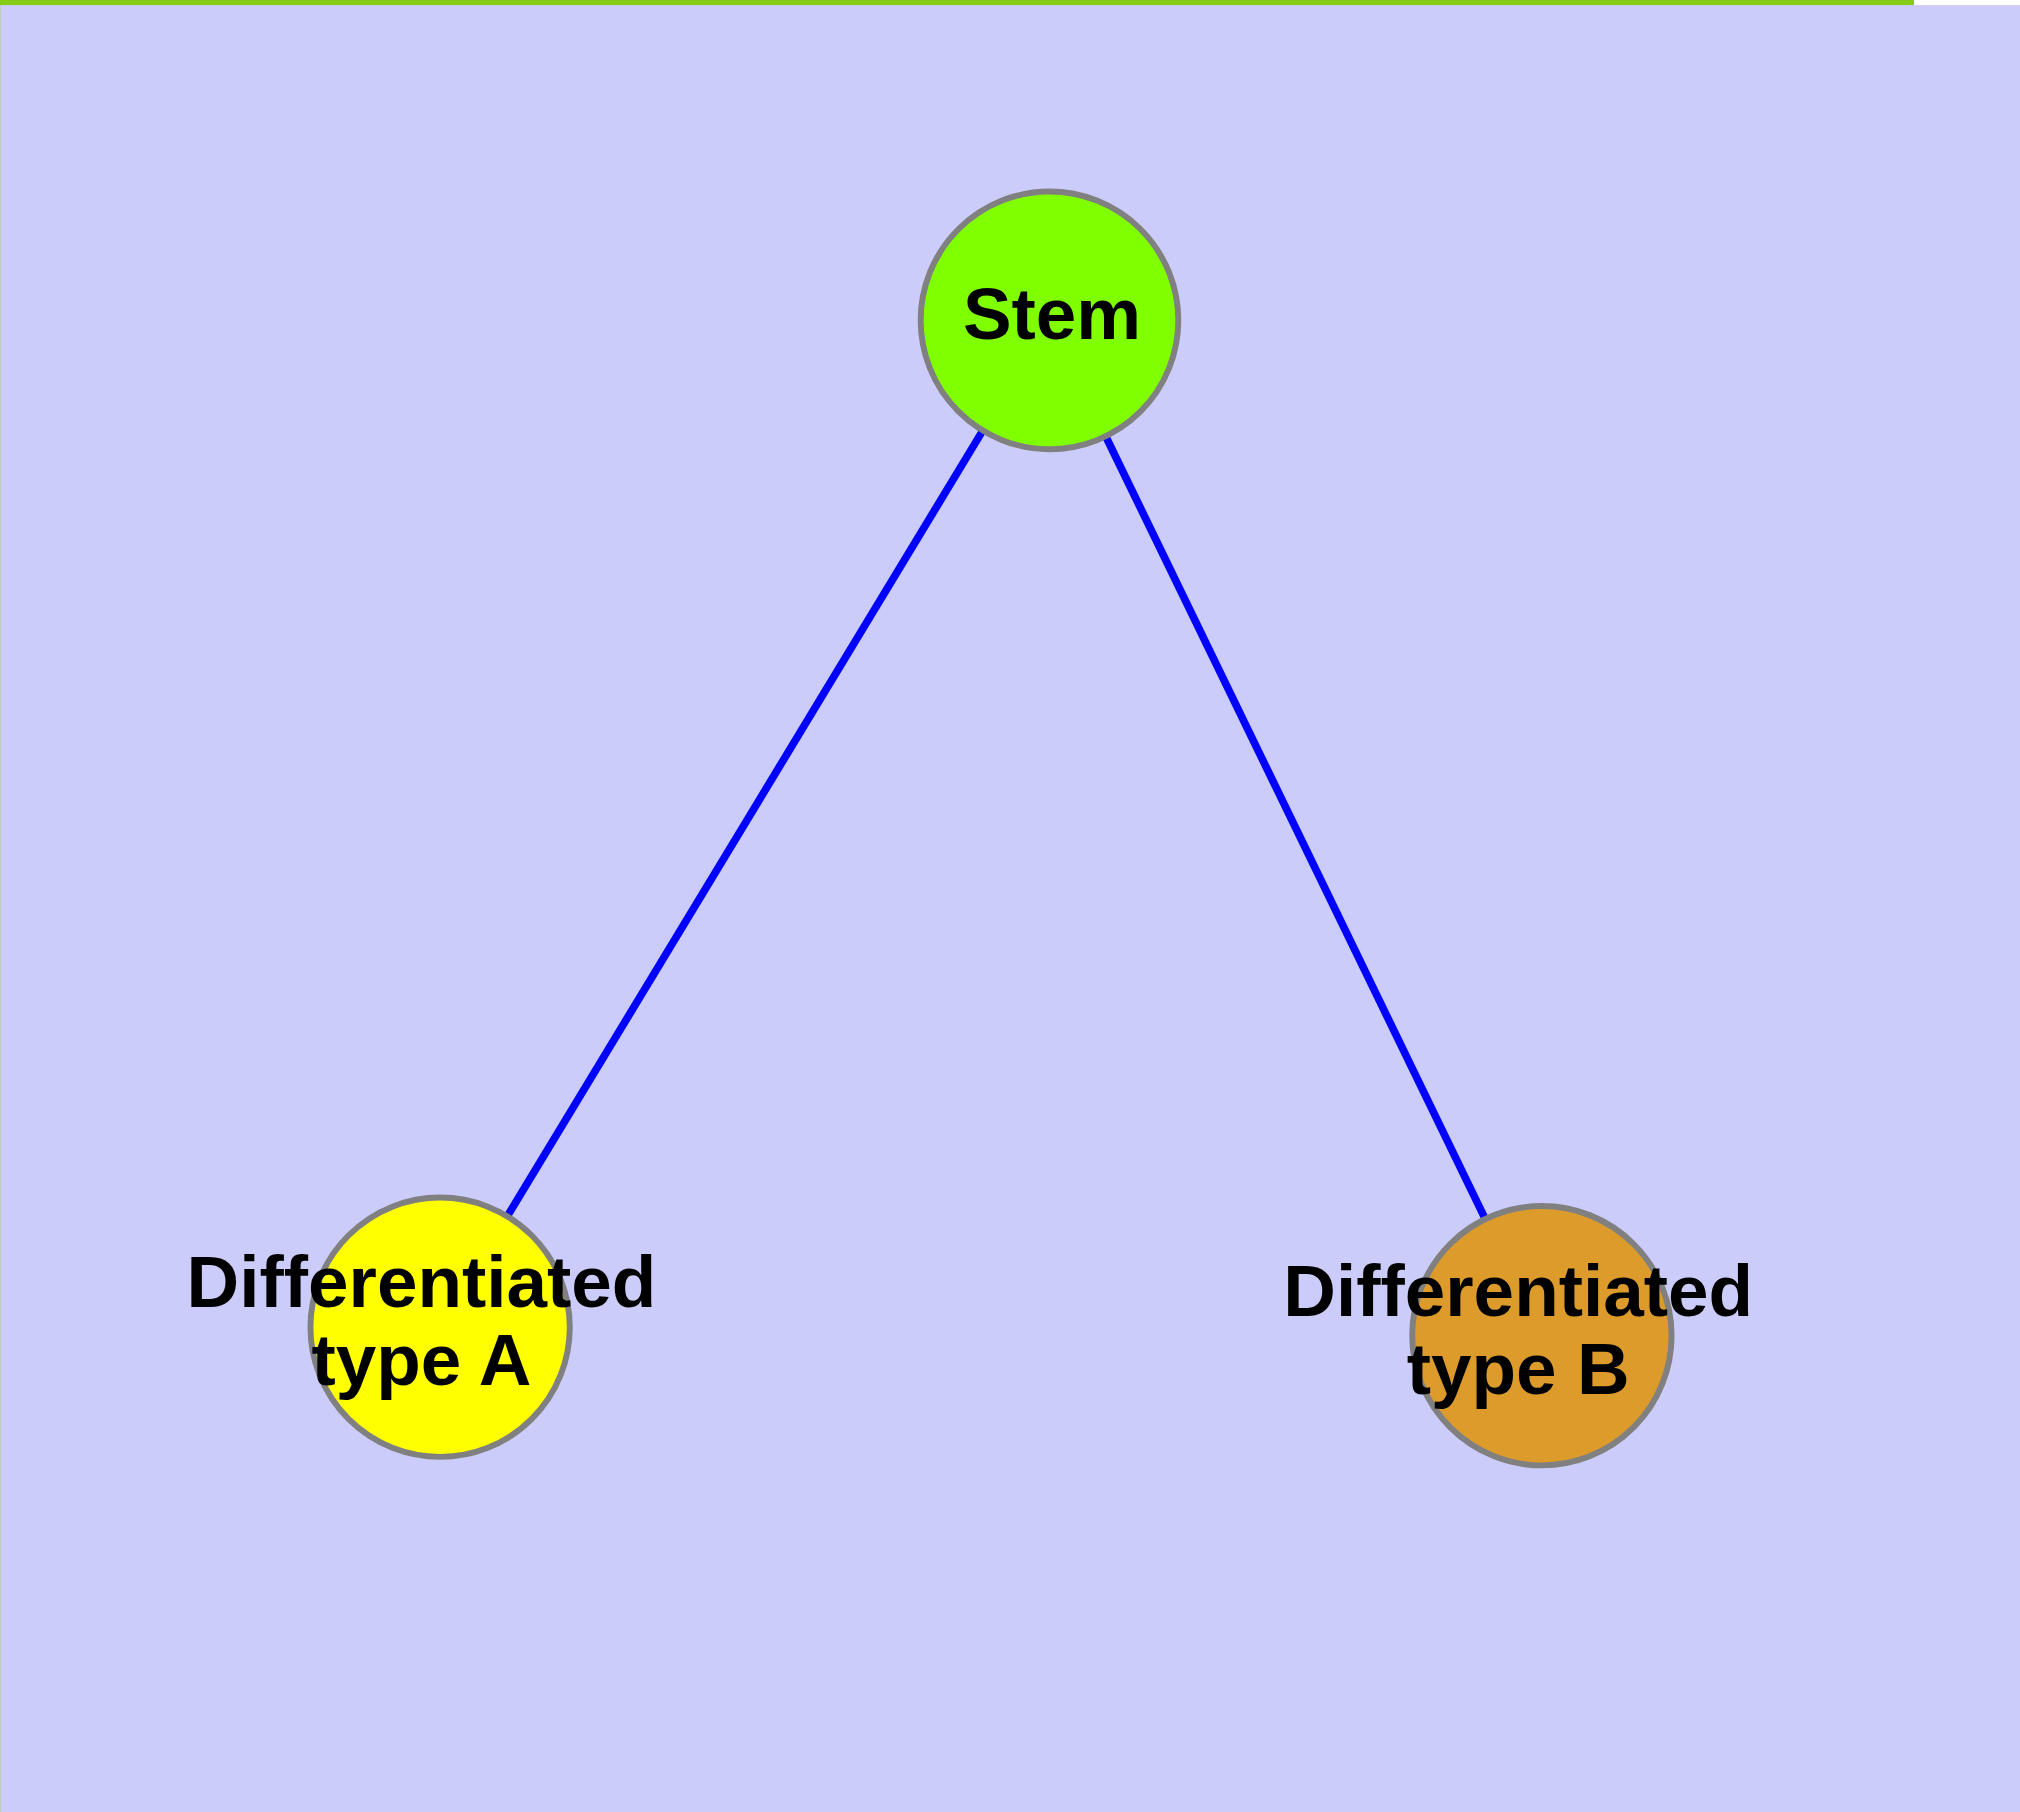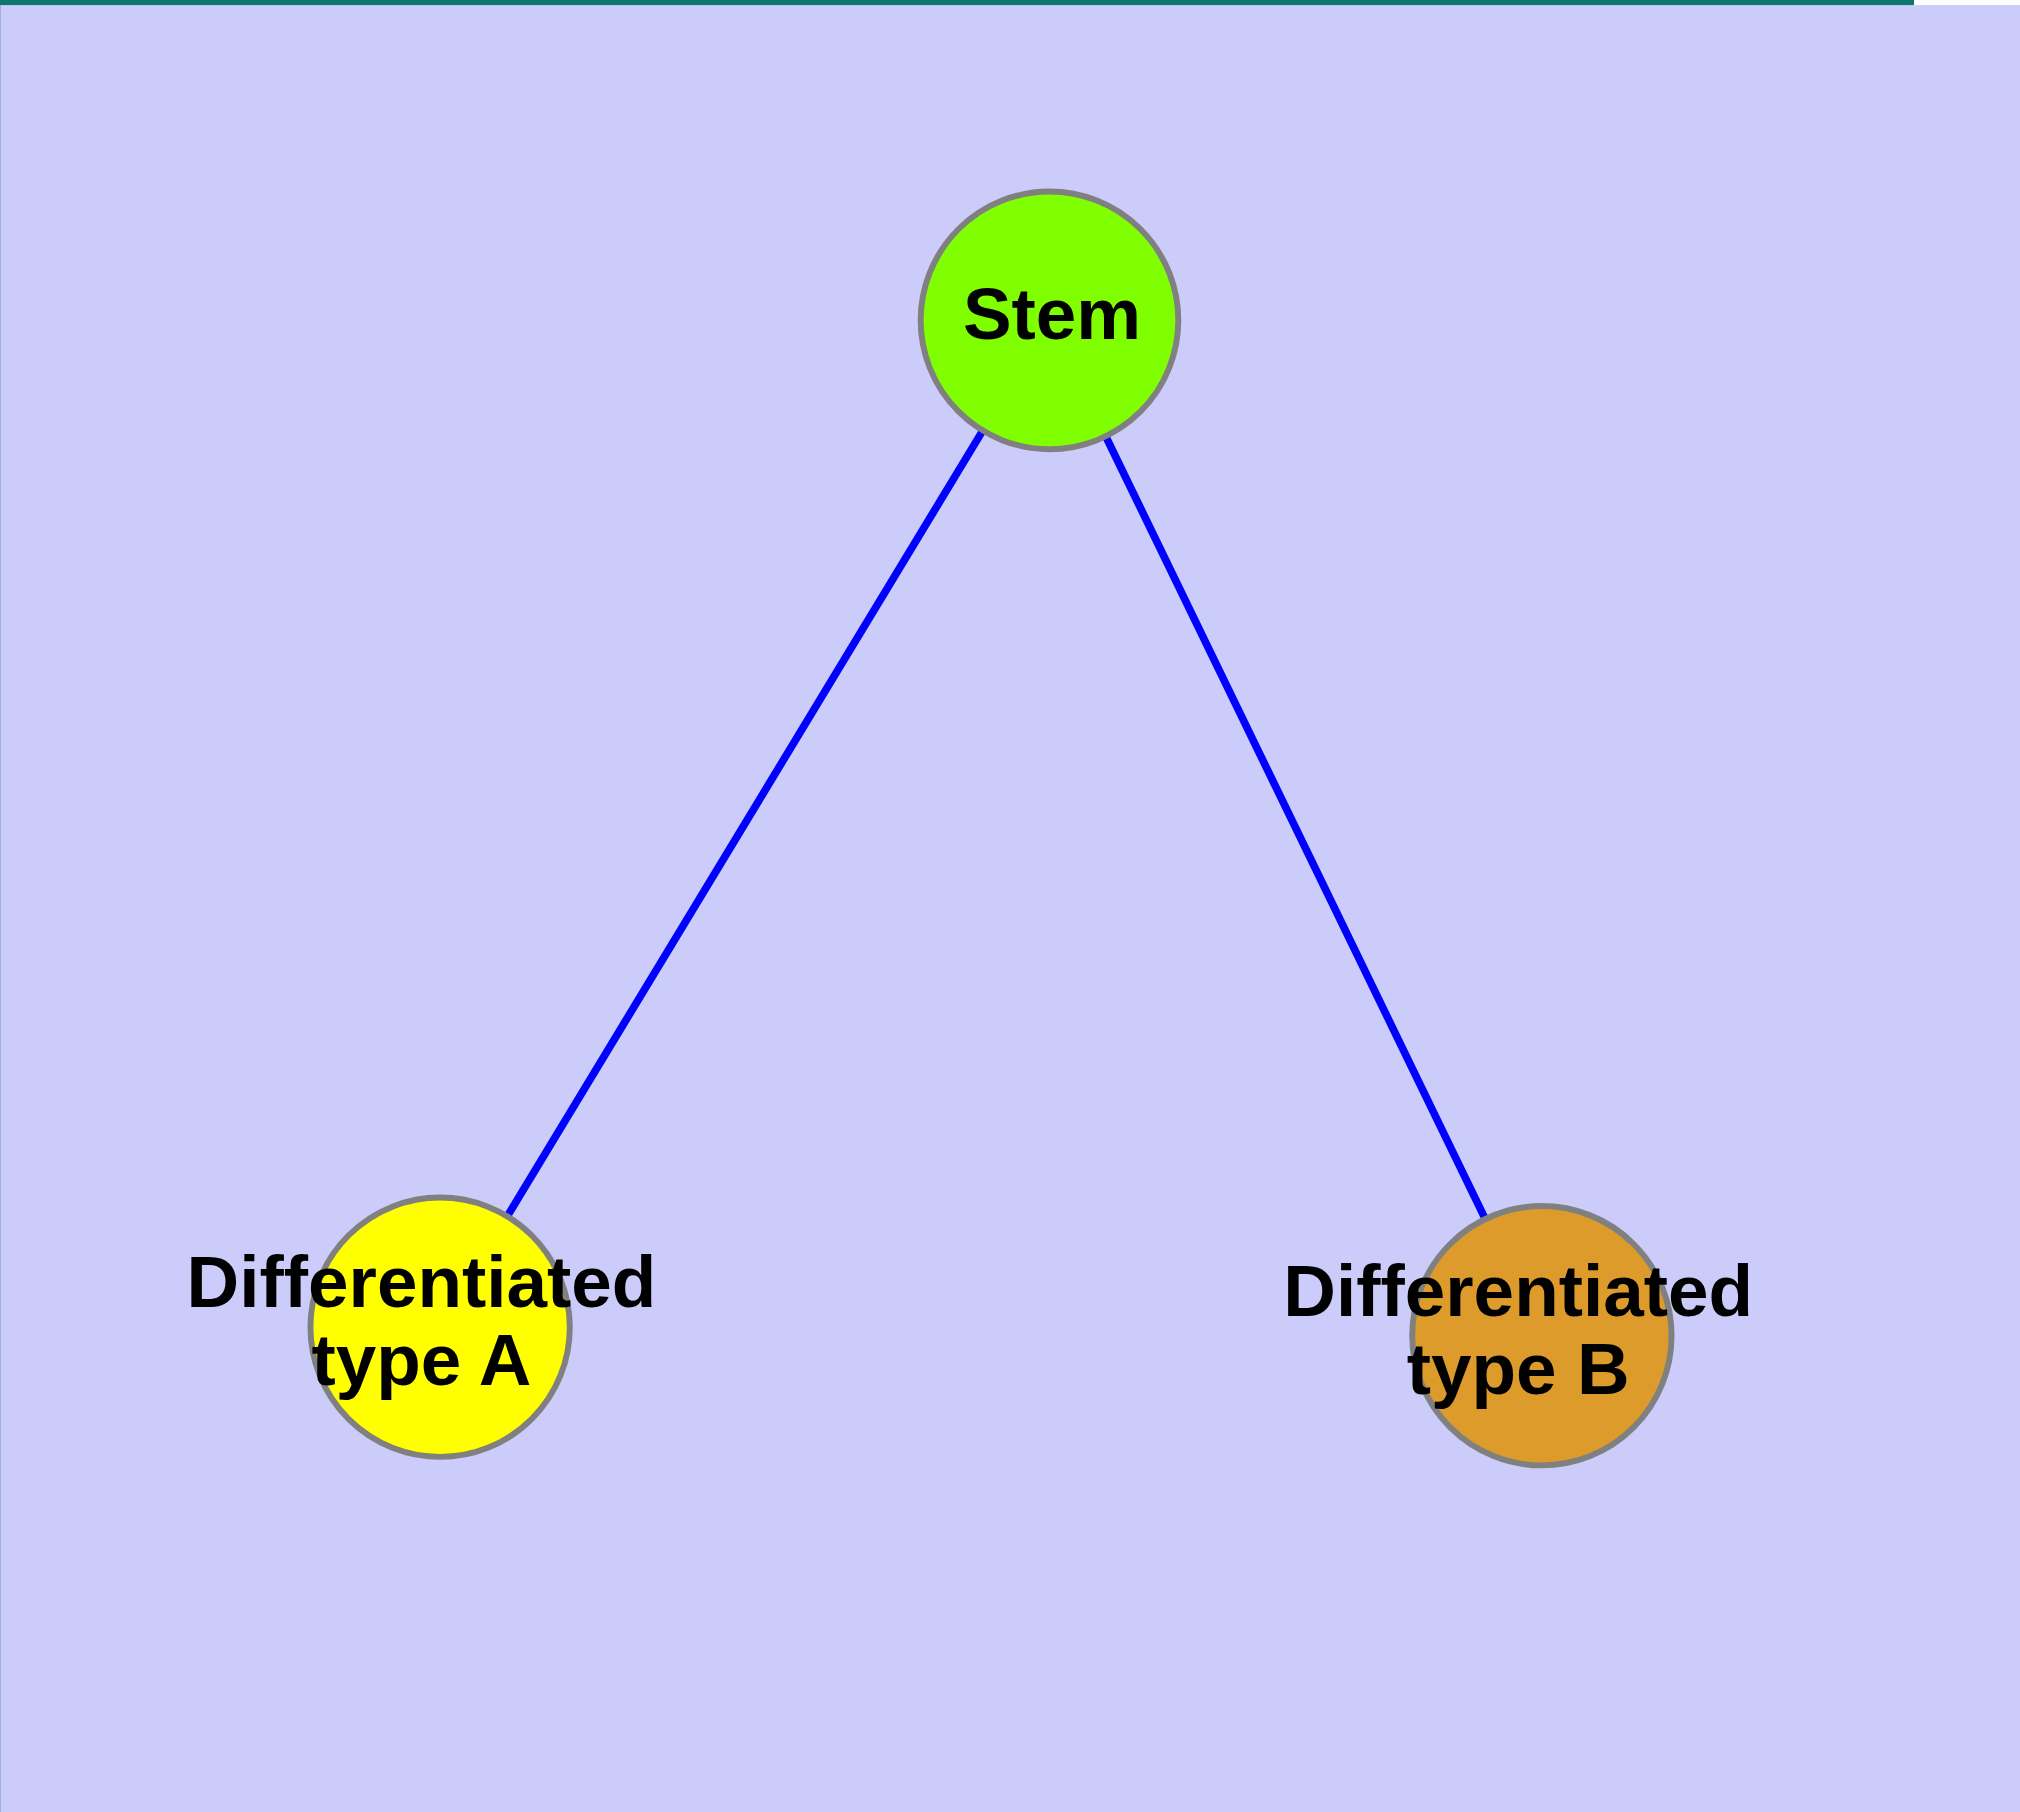--- a/index.html
+++ b/index.html
@@ -43,21 +43,21 @@
     dominant-baseline: middle;
     paint-order: normal;
   }
   .edge-line {
     stroke-linecap: butt;
   }
 </style>
 </head>
 <body style="background: rgb(255, 255, 255);">
 
-<div id="stage" style="width: 1914px; height: 1812px; background: #0f766e;">
+<div id="stage" style="width: 1914px; height: 1812px; background: #84cc16;">
   <svg class="graph-svg" id="canvas" viewBox="0 0 2384 2138" xmlns="http://www.w3.org/2000/svg">
     <rect id="bg-rect" x="0" y="6" width="2384" height="2132" fill="#ccccfa"></rect>
     <g id="edges-layer">
         <line class="edge-line" x1="1160.851533994737" y1="505.47201337169986" x2="596.6662409448954" y2="1437.6724697600337" stroke="#0000ff" stroke-width="9"></line>
         <line class="edge-line" x1="1303.0184806070765" y1="512.0656450383439" x2="1753.5451537512652" y2="1441.0345855318687" stroke="#0000ff" stroke-width="9"></line>
       </g>
     <g id="nodes-layer">
         <circle cx="1238" cy="378" r="152" fill="#80ff00" stroke="#808080" stroke-width="7"></circle>
         <circle cx="519" cy="1566" r="153" fill="#ffff00" stroke="#808080" stroke-width="7"></circle>
         <circle cx="1819" cy="1576" r="153" fill="#dd9b2c" stroke="#808080" stroke-width="7"></circle>

